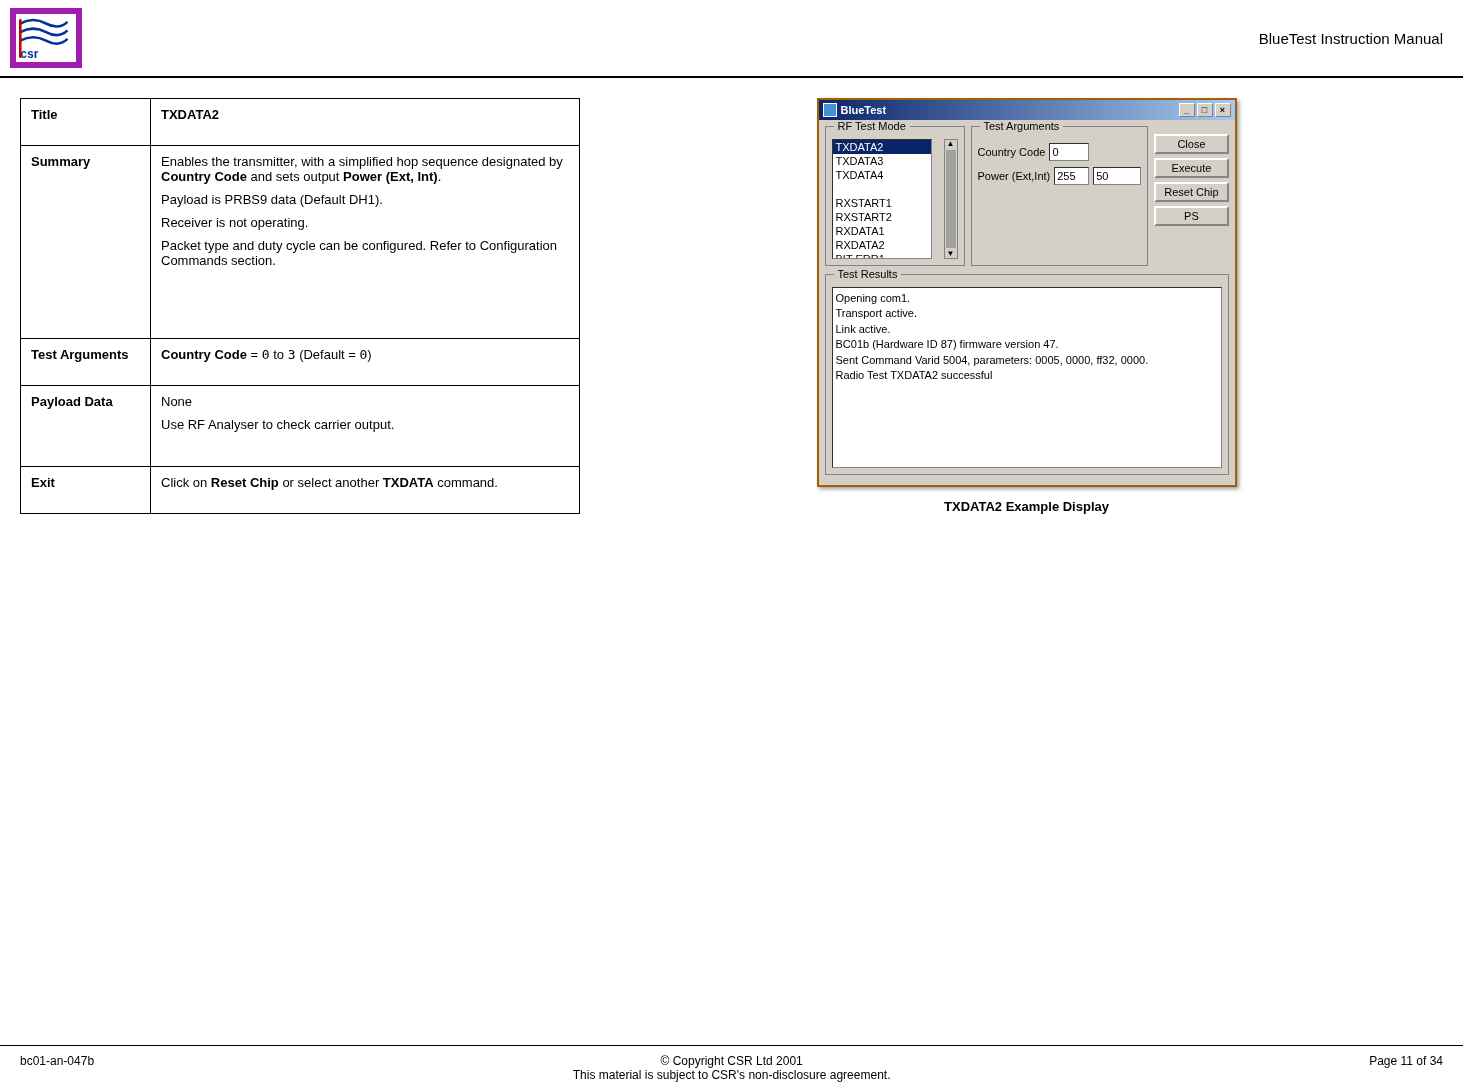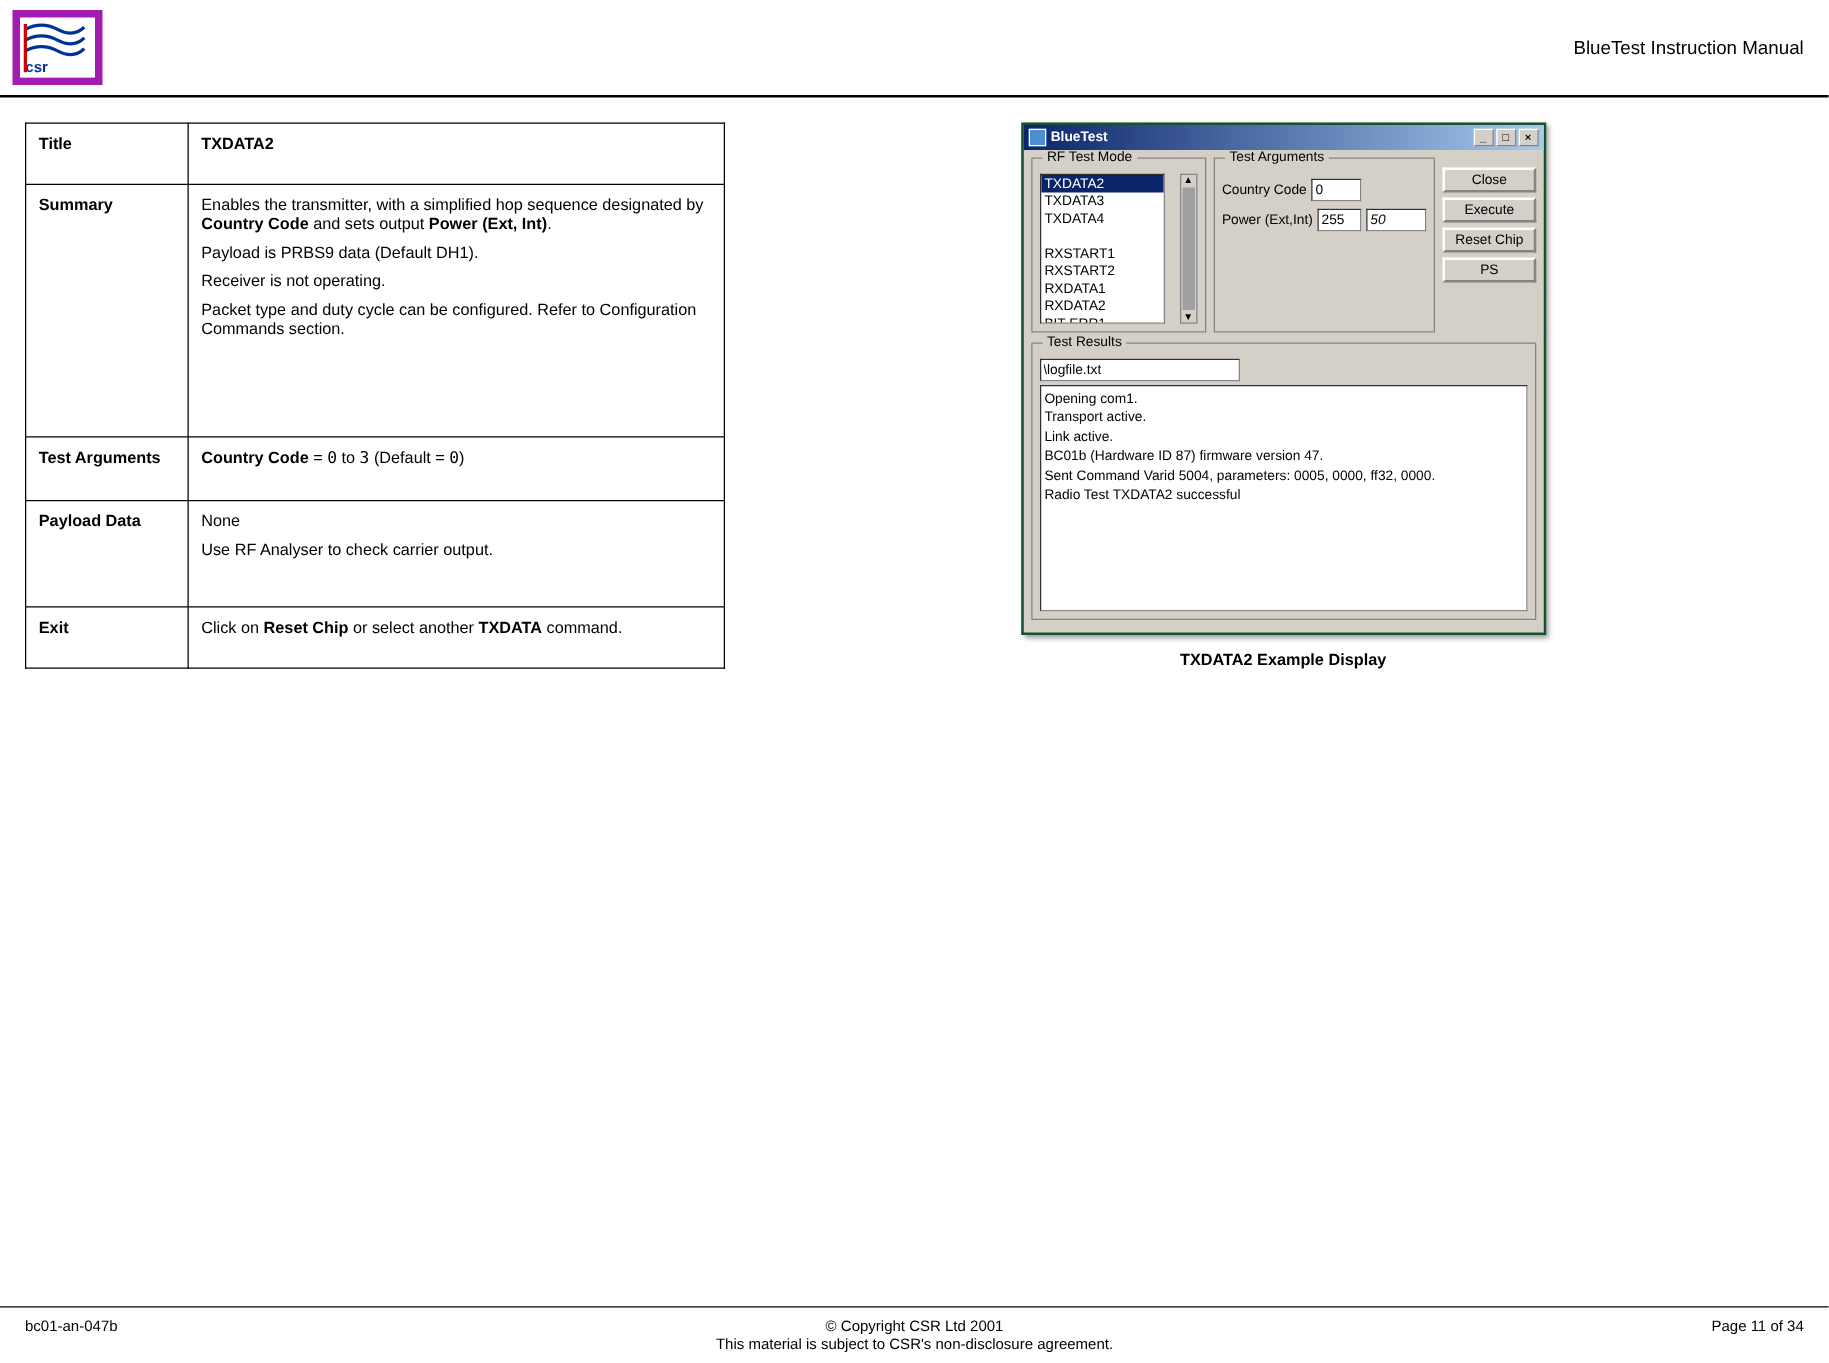--- a/index.html
+++ b/index.html
@@ -76,21 +76,21 @@
     
     .right-panel {
       flex: 1;
       display: flex;
       flex-direction: column;
       align-items: center;
     }
 
     
     .win-dialog {
-      border: 2px solid #14532d;
+      border: 2px solid #a16207;
       background: #d4d0c8;
       width: 420px;
       font-size: 11px;
       font-family: 'Tahoma', Arial, sans-serif;
       box-shadow: 2px 2px 4px rgba(0,0,0,0.4);
     }
     .win-titlebar {
       background: linear-gradient(to right, #0a246a, #a6caf0);
       color: #fff;
       padding: 3px 4px;
@@ -381,41 +381,38 @@
           <div class="groupbox" style="flex:1.4;">
             <span class="groupbox-label">Test Arguments</span>
             <div style="display:flex; flex-direction:column; gap:6px; padding-top:4px;">
               <div class="field-row">
                 <span class="field-label">Country Code</span>
                 <input type="text" class="win-input" style="width: 40px;" value="0">
               </div>
               <div class="field-row">
                 <span class="field-label">Power (Ext,Int)</span>
                 <input type="text" class="win-input" style="width: 35px;" value="255">
-                <input type="text" class="win-input" style="width: 48px; font-style: italic;" value="50">
+                <input type="text" class="win-input" style="width: 48px;" value="50">
               </div>
             </div>
           </div>
 
           <div class="buttons-col" style="padding-top:8px;">
             <button class="win-button">Close</button>
             <button class="win-button">Execute</button>
             <button class="win-button">Reset Chip</button>
             <button class="win-button">PS</button>
           </div>
 
         </div>
 
         <div class="groupbox">
           <span class="groupbox-label">Test Results</span>
 
 
-          <div style="margin-bottom:3px;">
-            <input type="text" class="win-input" style="width: 160px;" value="\logfile.txt">
-          </div>
 
           <div class="results-log">
             <div>Opening com1.</div>
             <div>Transport active.</div>
             <div>Link active.</div>
             <div>BC01b (Hardware ID 87) firmware version 47.</div>
             <div>Sent Command Varid 5004, parameters: 0005, 0000, ff32, 0000.</div>
             <div>Radio Test TXDATA2 successful</div>
           </div>
         </div>

